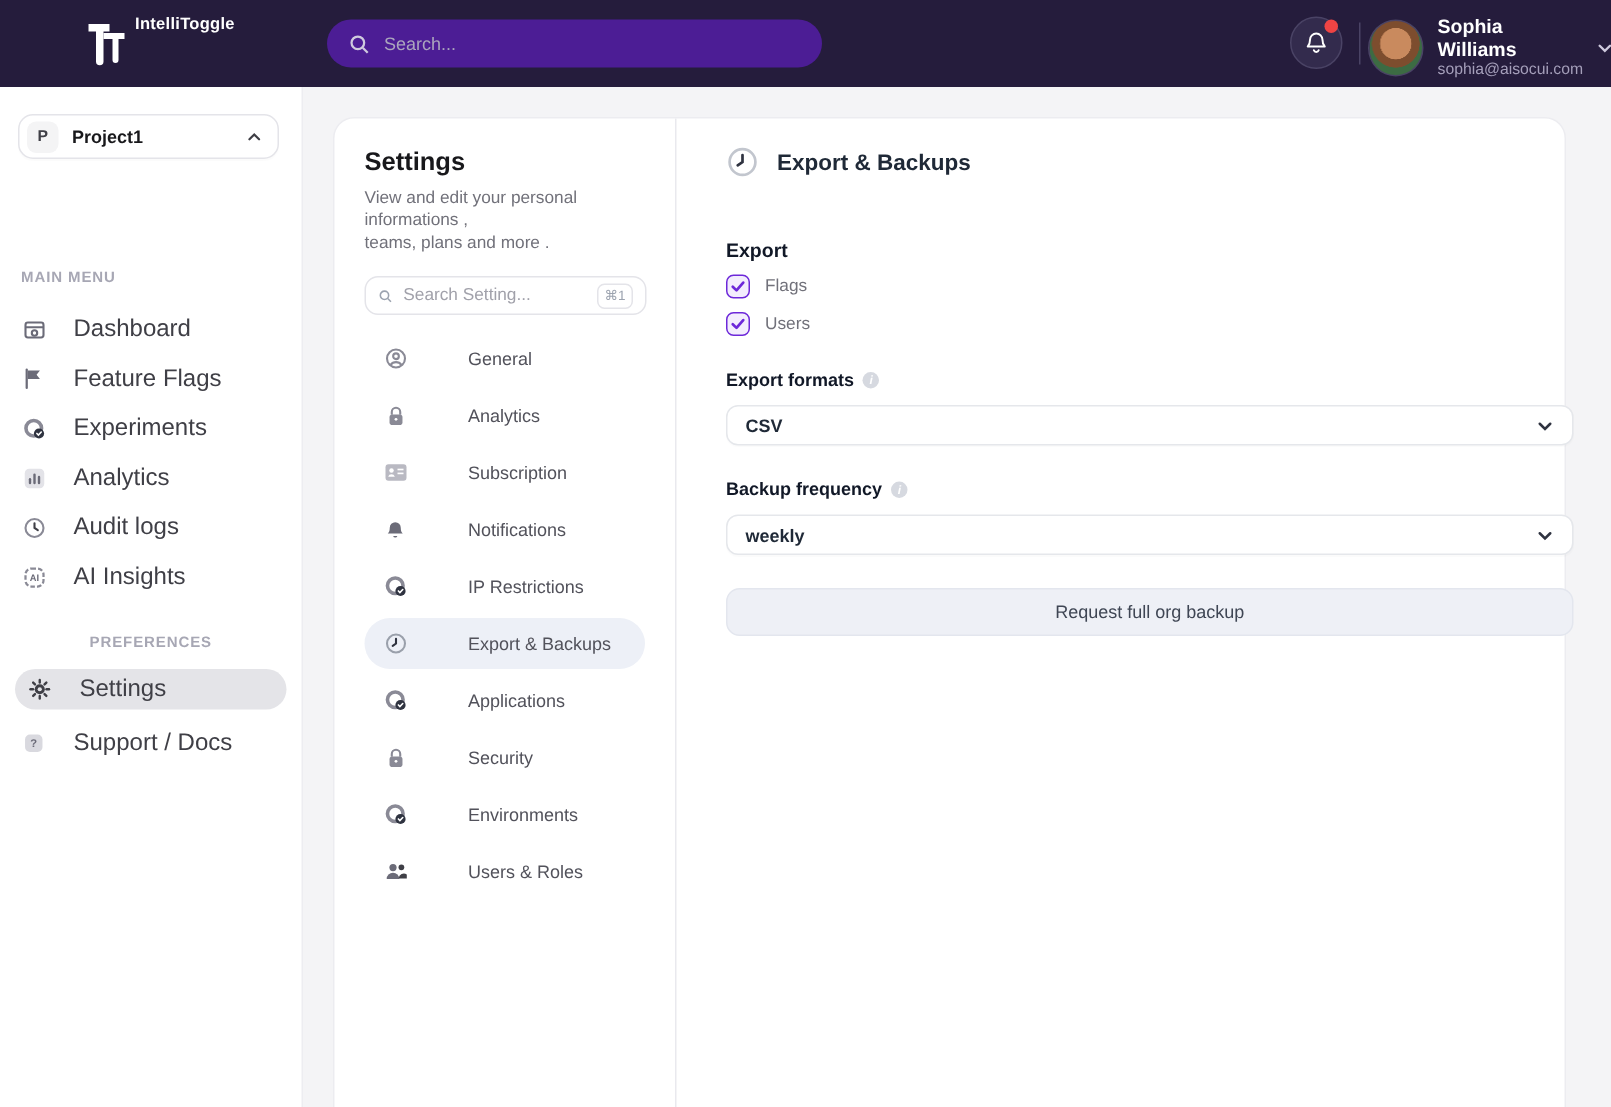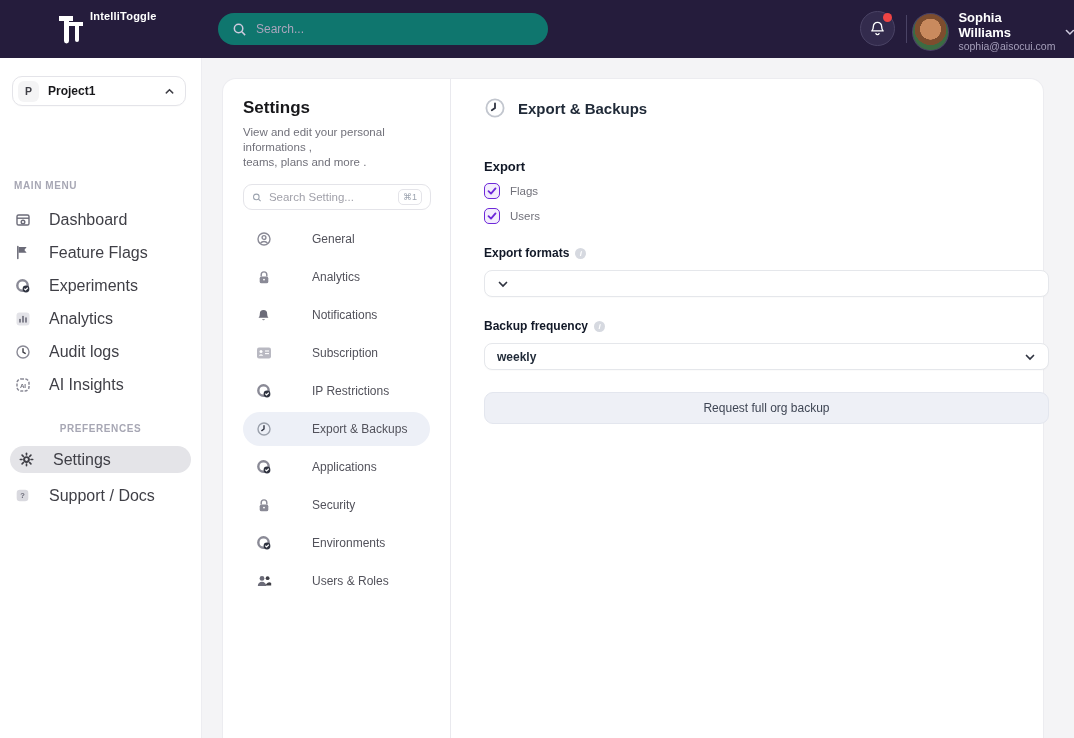--- a/index.html
+++ b/index.html
@@ -4,21 +4,21 @@
 <style>
   * { margin:0; padding:0; box-sizing:border-box; }
   html,body { width:1074px; height:738px; overflow:hidden; }
   body { font-family:"Liberation Sans","DejaVu Sans",sans-serif; background:#f4f4f6; position:relative; }
 
   
   .topbar { position:absolute; top:0; left:0; width:1074px; height:58px; background:#251c3c; display:flex; align-items:center; z-index:30; }
   .brand { display:flex; align-items:flex-start; margin-left:55px; height:38px; }
   .brand-logo { position:relative; width:32px; height:38px; }
   .brand-name { color:#fff; font-size:11px; font-weight:bold; margin-left:3px; margin-bottom:9px; letter-spacing:.2px; }
-  .nav-search { position:absolute; left:218px; top:13px; width:330px; height:32px; background:#0f766e; border-radius:16px; display:flex; align-items:center; padding:0 14px; }
+  .nav-search { position:absolute; left:218px; top:13px; width:330px; height:32px; background:#4c1d95; border-radius:16px; display:flex; align-items:center; padding:0 14px; }
   .nav-search svg { flex:0 0 auto; }
   .nav-search input { background:transparent; border:none; outline:none; color:#e7e4f0; font-size:12px; margin-left:9px; width:100%; font-family:inherit; }
   .nav-search input::placeholder { color:#aaa5bd; }
   .bell-btn { position:absolute; left:860px; top:11px; width:35px; height:35px; border-radius:50%; background:#332b4d; border:1px solid #4a4365; display:flex; align-items:center; justify-content:center; cursor:pointer; }
   .bell-dot { position:absolute; top:1px; right:2px; width:9px; height:9px; border-radius:50%; background:#ef4444; }
   .top-divider { position:absolute; left:906px; top:15px; width:1px; height:28px; background:#4a4365; }
   .user-chip { position:absolute; left:912px; top:10px; display:flex; align-items:center; cursor:pointer; }
   .avatar { width:38px; height:38px; border-radius:50%; background:radial-gradient(circle at 50% 42%, #c98a5e 0 38%, #7d4d2e 39% 58%, #3c6b43 59% 100%); border:1px solid #4a4365; overflow:hidden; }
   .user-meta { margin-left:9px; }
   .user-name { color:#ffffff; font-size:13px; font-weight:bold; line-height:15px; }
@@ -257,41 +257,41 @@
           <svg width="14" height="15" viewBox="0 0 14 16">
               <path d="M4 7 V5 a3 3 0 0 1 6 0 v2" fill="none" stroke="#8a8a96" stroke-width="1.5"></path>
               <rect x="2.4" y="6.8" width="9.2" height="7.4" rx="2" fill="#8a8a96"></rect>
               <circle cx="7" cy="10.2" r="1" fill="#fff"></circle>
             </svg>
         </span>
         <span class="lbl">Analytics</span>
       </div>
       <div class="set-item">
         <span class="ico">
-          <svg width="15" height="15" viewBox="0 0 18 18">
-              <path d="M9 2.5 a4.4 4.4 0 0 1 4.4 4.4 c0 3 .9 4 1.6 4.7 h-12 c.7-.7 1.6-1.7 1.6-4.7 A4.4 4.4 0 0 1 9 2.5 z" fill="#6b6b78"></path>
-              <path d="M7.3 13.5 a1.8 1.8 0 0 0 3.4 0 z" fill="#6b6b78"></path>
-            </svg>
-        </span>
-        <span class="lbl">Notifications</span>
-      </div>
-      <div class="set-item">
-        <span class="ico">
           <svg width="16" height="14" viewBox="0 0 16 14">
               <rect x="1" y="1.5" width="14" height="11" rx="2" fill="#b9b9c2"></rect>
               <circle cx="5" cy="5.6" r="1.5" fill="#fff"></circle>
               <path d="M2.8 9.8 a2.3 2.3 0 0 1 4.4 0 z" fill="#fff"></path>
               <line x1="9" y1="5" x2="13" y2="5" stroke="#fff" stroke-width="1.1"></line>
               <line x1="9" y1="7.6" x2="13" y2="7.6" stroke="#fff" stroke-width="1.1"></line>
             </svg>
         </span>
         <span class="lbl">Subscription</span>
       </div>
       <div class="set-item">
         <span class="ico">
+          <svg width="15" height="15" viewBox="0 0 18 18">
+              <path d="M9 2.5 a4.4 4.4 0 0 1 4.4 4.4 c0 3 .9 4 1.6 4.7 h-12 c.7-.7 1.6-1.7 1.6-4.7 A4.4 4.4 0 0 1 9 2.5 z" fill="#6b6b78"></path>
+              <path d="M7.3 13.5 a1.8 1.8 0 0 0 3.4 0 z" fill="#6b6b78"></path>
+            </svg>
+        </span>
+        <span class="lbl">Notifications</span>
+      </div>
+      <div class="set-item">
+        <span class="ico">
           <svg width="16" height="16" viewBox="0 0 16 16">
               <circle cx="7.5" cy="7.5" r="5.2" fill="none" stroke="#8a8a96" stroke-width="2.4"></circle>
               <circle cx="11" cy="11" r="3.4" fill="#2f3340"></circle>
               <path d="M9.6 11 l1 1 1.9-2" stroke="#fff" stroke-width="1.1" fill="none" stroke-linecap="round"></path>
             </svg>
         </span>
         <span class="lbl">IP Restrictions</span>
       </div>
       <div class="set-item active">
         <span class="ico">
@@ -377,20 +377,21 @@
         <span class="check-lbl">Users</span>
       </div>
     </div>
 
     <div class="field">
       <div class="field-label">
         <span>Export formats</span>
         <span class="info-dot">i</span>
       </div>
       <div class="select">
+        <span class="val">CSV</span>
         <svg width="12" height="12" viewBox="0 0 12 12" fill="none" stroke="#2f3340" stroke-width="1.7" stroke-linecap="round">
             <polyline points="2.5,4.5 6,8 9.5,4.5"></polyline>
           </svg>
       </div>
     </div>
 
     <div class="field">
       <div class="field-label">
         <span>Backup frequency</span>
         <span class="info-dot">i</span>

